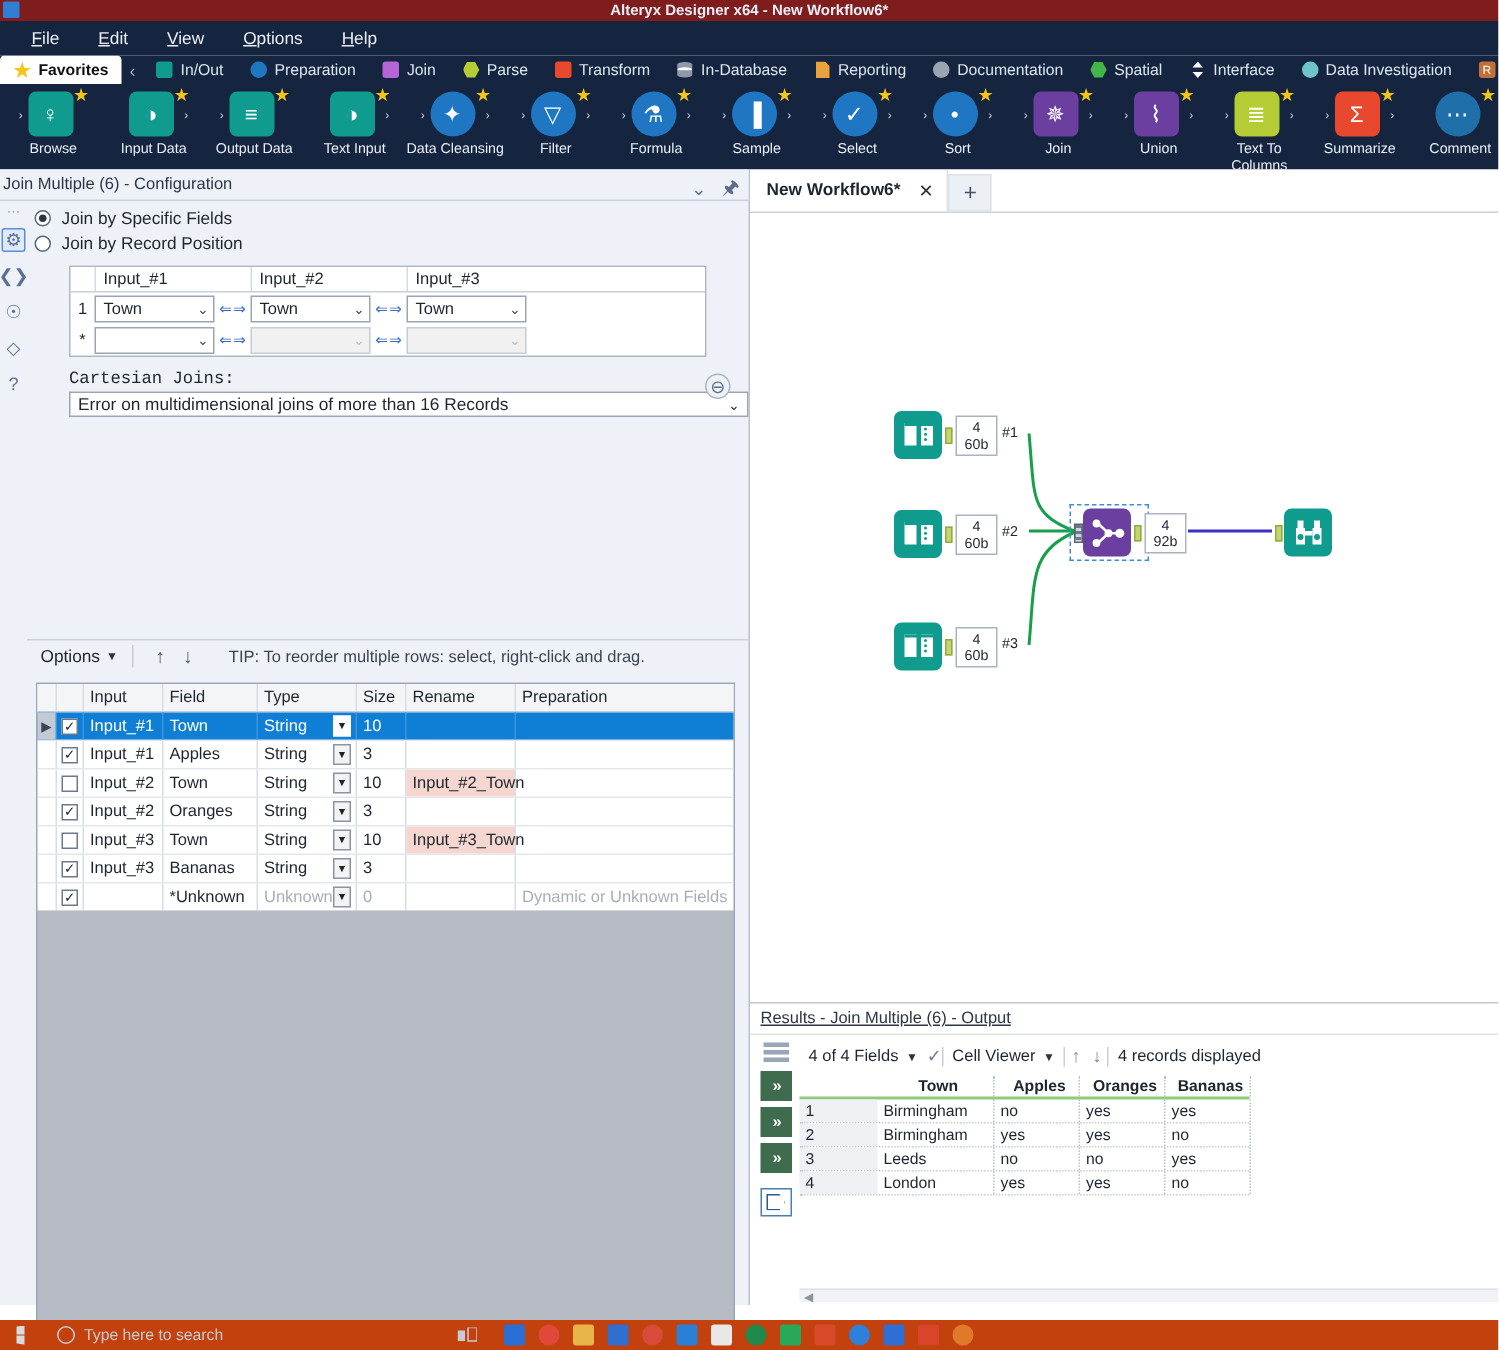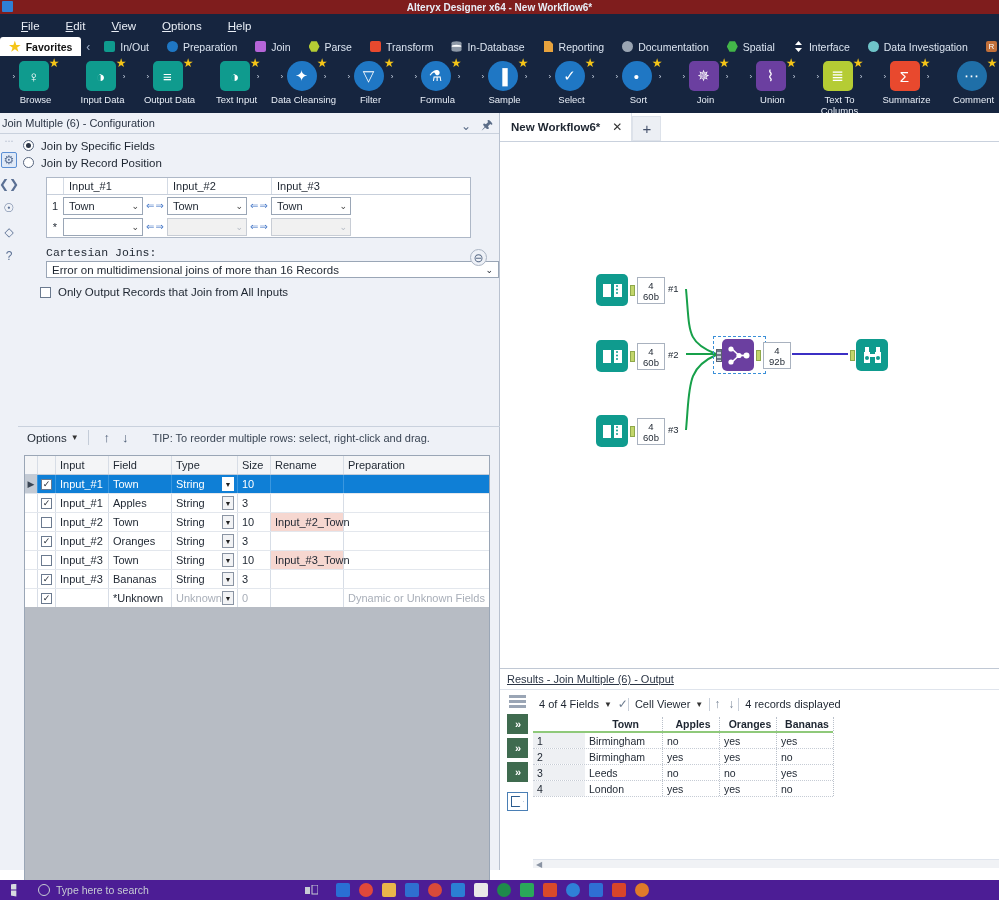--- a/index.html
+++ b/index.html
@@ -339,21 +339,21 @@
   .res-hscroll {
     position: absolute; left: 33px; top: 190px; width: 466px; height: 9px;
     background: #f0f2f5; border-top: 1px solid #dfe4ec;
     display: flex; align-items: center; justify-content: flex-start;
   }
   .res-hscroll .lt { color: #8a94a3; font-size: 8px; padding-left: 3px; }
 
   
   .taskbar {
     position: absolute; left: 0; top: 880px; width: 999px; height: 20px;
-    background: #4c1d95; display: flex; align-items: center;
+    background: #c2410c; display: flex; align-items: center;
   }
   .tb-start { width: 34px; display: flex; align-items: center; justify-content: center; }
   .tb-win { width: 13px; height: 13px; background: #d7dbe0;
     clip-path: polygon(0 8%,45% 0,45% 47%,0 47%,0 53%,45% 53%,45% 100%,0 92%); }
   .tb-search {
     display: flex; align-items: center; gap: 6px; color: #c7ccd4;
     font-size: 10.5px; padding-left: 4px; width: 270px;
   }
   .tb-ring {
     width: 12px; height: 12px; border: 1.5px solid #c7ccd4; border-radius: 50%;
@@ -667,24 +667,20 @@
           </div>
         <div class="jm-minus">⊖</div>
       </div>
 
       <div class="cart-label">Cartesian Joins:</div>
       <div class="cart-select">
         <span>Error on multidimensional joins of more than 16 Records</span>
         <span class="cv" style="font-size:9px">⌄</span>
       </div>
 
-      <div class="chk-row">
-        <span class="chkbox"></span>
-        <label>Only Output Records that Join from All Inputs</label>
-      </div>
     </div>
 
     <div class="opts-bar">
       <span class="opts-btn">
         <span>Options</span>
         <span class="tiny-caret">▼</span>
       </span>
       <span class="opts-sep"></span>
       <span class="arrow-btn">↑</span>
       <span class="arrow-btn">↓</span>

